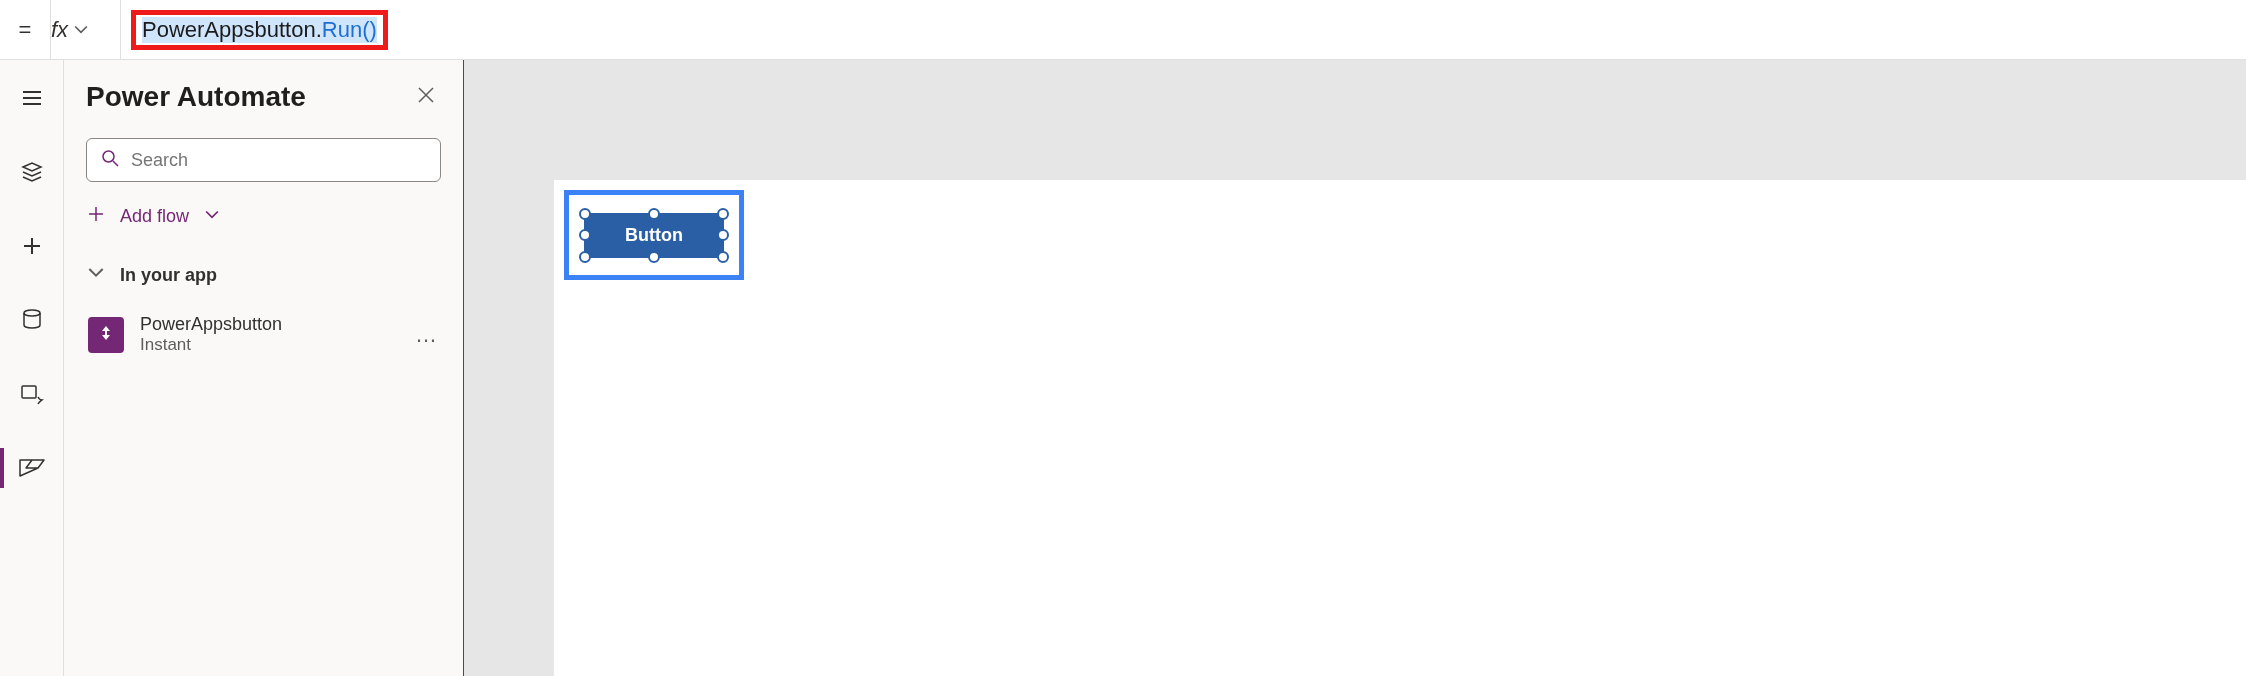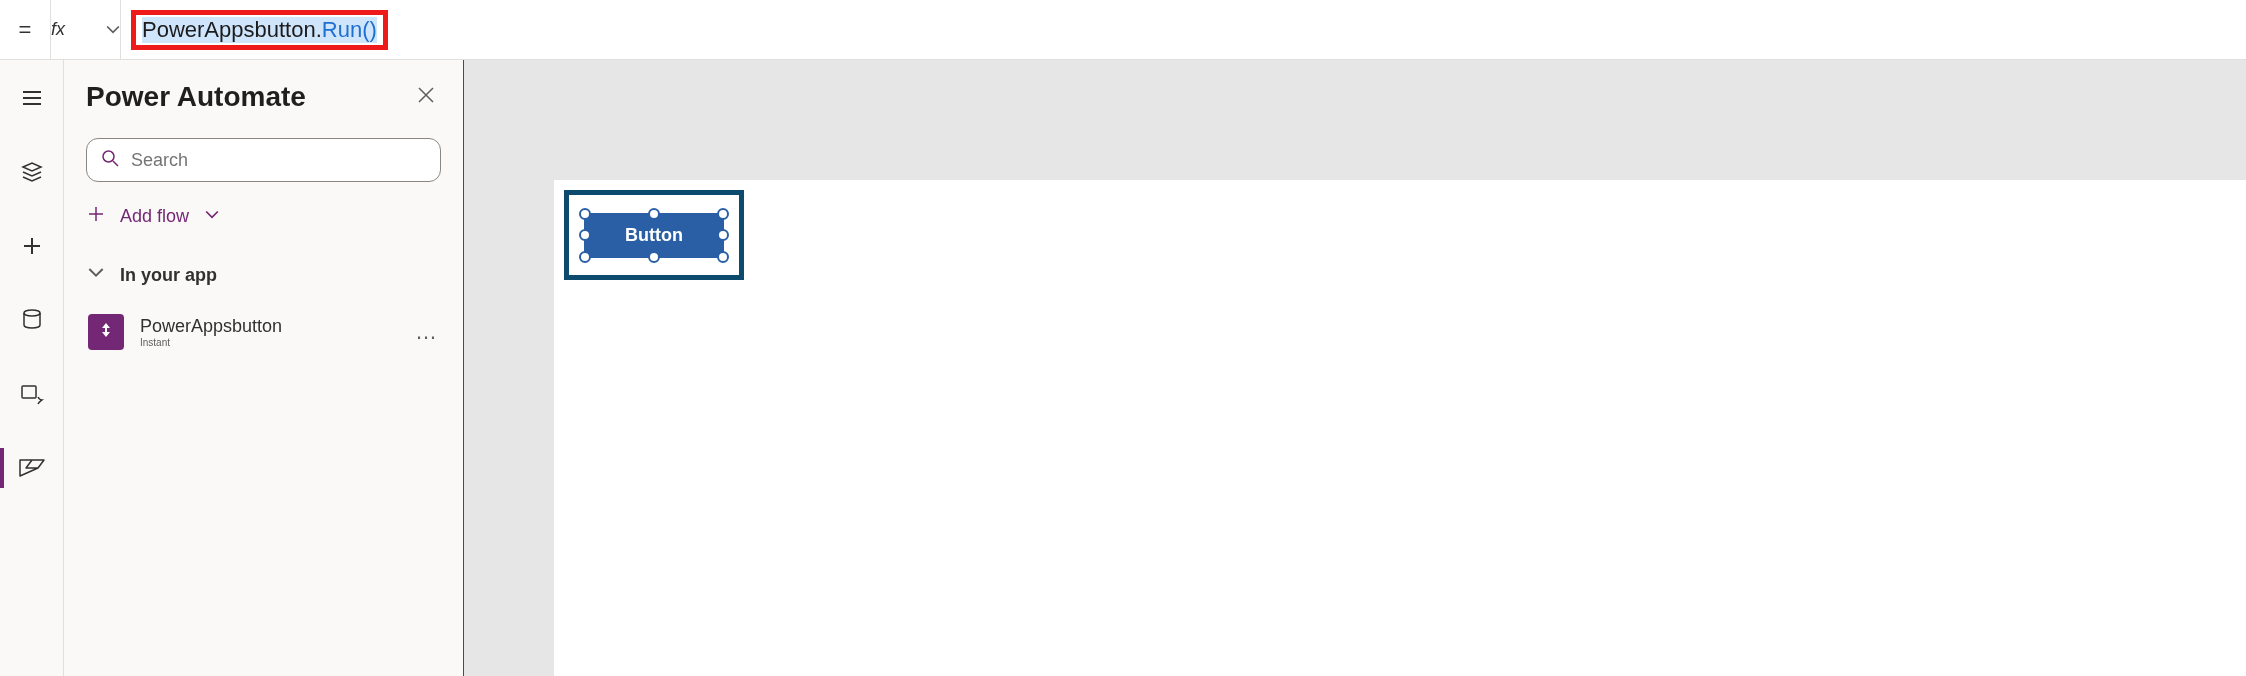--- a/index.html
+++ b/index.html
@@ -25,23 +25,23 @@
     padding: 0 16px;
     font-size: 20px;
     color: #323130;
   }
   .prop-selector .chev { position: absolute; right: 14px; top: 50%; transform: translateY(-50%); }
   .equals {
     display: flex; align-items: center; justify-content: center;
     width: 50px; font-size: 22px; color: #323130;
   }
   .fx-cell {
-    display: flex; align-items: center; justify-content: space-between;
+    display: flex; align-items: center; justify-content: flex-start;
     width: 70px; border-left: 1px solid #e1dfdd;
-    font-style: italic; font-family: "Times New Roman", serif; font-size: 18px;
+    font-style: italic; font-family: "Times New Roman", serif; font-size: 22px;
     color: #323130; gap: 6px;
   }
   .formula-input {
     flex: 1;
     border-left: 1px solid #e1dfdd;
     padding: 0 10px;
     display: flex; align-items: center;
     font-family: Consolas, monospace;
     font-size: 22px;
   }
@@ -104,21 +104,21 @@
     padding: 18px 22px;
   }
   .panel-head { display: flex; align-items: center; justify-content: space-between; margin-bottom: 22px; }
   .panel-title { font-size: 28px; font-weight: 600; color: #201f1e; }
   .close-x { font-size: 22px; color: #605e5c; cursor: pointer; padding: 6px; }
 
   .search-box {
     display: flex; align-items: center;
     border: 1px solid #8a8886;
     background: #fff;
-    height: 44px; border-radius: 12px;
+    height: 44px; border-radius: 6px;
     padding: 0 14px; gap: 12px;
     margin-bottom: 18px;
   }
   .search-box input { border: none; outline: none; flex: 1; font-size: 18px; background: transparent; }
 
   .add-flow {
     display: flex; align-items: center; gap: 16px;
     color: #742774; font-size: 18px; cursor: pointer;
     padding: 6px 2px; margin-bottom: 22px;
   }
@@ -133,36 +133,36 @@
     display: flex; align-items: center; gap: 16px;
     padding: 8px 2px;
   }
   .flow-icon {
     width: 36px; height: 36px; border-radius: 4px;
     background: #742774;
     display: flex; align-items: center; justify-content: center;
   }
   .flow-meta { flex: 1; }
   .flow-name { font-size: 18px; color: #323130; }
-  .flow-sub { font-size: 10px; color: #605e5c; }
+  .flow-sub { font-size: 17px; color: #605e5c; }
   .flow-more { font-size: 22px; color: #605e5c; letter-spacing: 2px; cursor: pointer; }
 
   
   .canvas-wrap { flex: 1; position: relative; }
   .canvas-white {
     position: absolute;
     top: 120px; left: 90px;
     right: 0; bottom: 0;
     background: #fff;
   }
   .button-outline {
     position: absolute;
     top: 130px; left: 100px;
     width: 180px; height: 90px;
-    border: 5px solid #0c4a6e;
+    border: 5px solid #3b82f6;
     display: flex; align-items: center; justify-content: center;
   }
   .sel-box {
     position: relative;
     width: 140px; height: 45px;
     background: #2a5fa6;
     color: #fff;
     display: flex; align-items: center; justify-content: center;
     font-size: 18px; font-weight: 600;
     border: 2px solid #2a5fa6;

